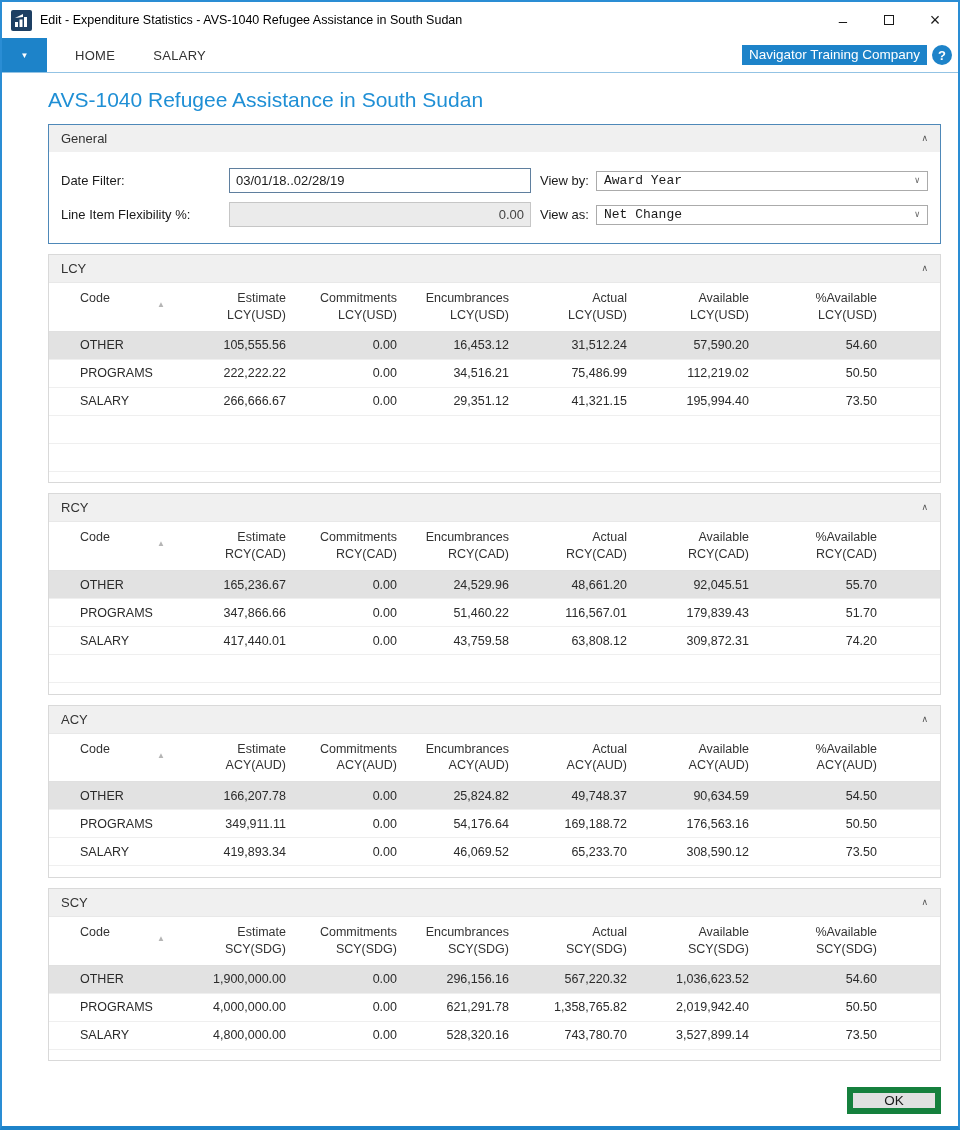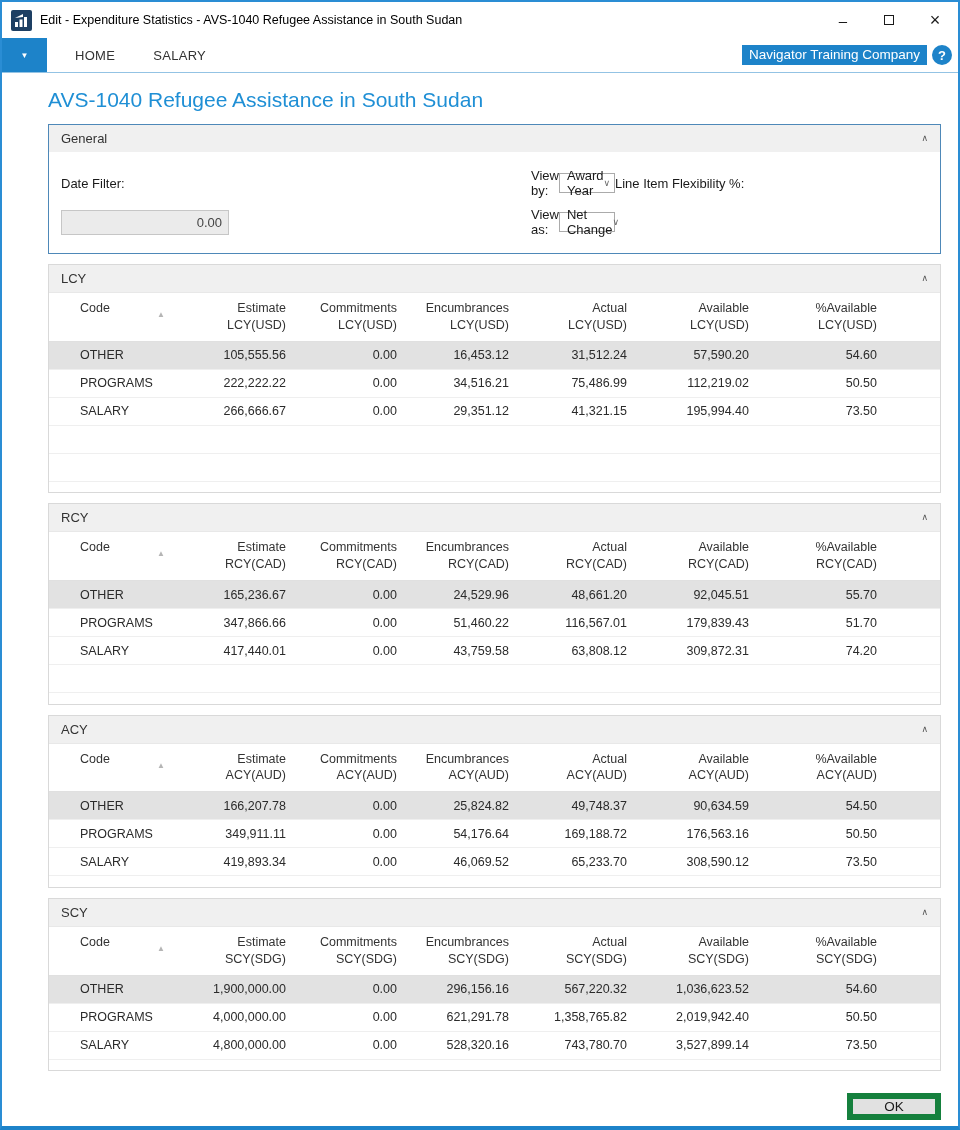--- a/index.html
+++ b/index.html
@@ -93,21 +93,21 @@
   .text-input{
     height:25px;border:1px solid #5f7f9e;background:#fff;
     font-size:13px;color:#1a1a1a;padding:0 6px;width:100%;
     font-family:inherit;
   }
   .text-input.disabled{
     background:#ebebeb;border:1px solid #c6c6c6;text-align:right;color:#444;
   }
   .dropdown{
     height:20px;border:1px solid #ababab;background:#fff;
-    display:flex;align-items:center;padding:0 7px;width:100%;
+    display:flex;align-items:center;padding:0 7px;width:100%;font-family:Liberation Mono, monospace;
   }
   .dropdown-value{font-size:13px;color:#1a1a1a;flex:1;}
   .dropdown-chevron{font-size:9px;color:#666;}
   
   table.grid{width:100%;border-collapse:collapse;table-layout:fixed;border-top:1px solid #e8e8e8;}
   col.c-code{width:150px;}
   col.c-est{width:97px;}
   col.c-com{width:111px;}
   col.c-enc{width:112px;}
   col.c-act{width:118px;}
@@ -191,20 +191,21 @@
 
     <h1 class="page-title">AVS-1040 Refugee Assistance in South Sudan</h1>
 
     <div class="fasttab focused">
       <div class="fasttab-header">
         <span>General</span>
         <span class="chevron">∧</span>
       </div>
       <div class="general-body">
         <label class="field-label">Date Filter:</label>
+        <input class="text-input" value="03/01/18..02/28/19" style="">
         <span></span>
         <label class="field-label">View by:</label>
         <div class="dropdown">
           <span class="dropdown-value">Award Year</span>
           <span class="dropdown-chevron">∨</span>
         </div>
 
         <label class="field-label">Line Item Flexibility %:</label>
         <input class="text-input disabled" readonly="" value="0.00" style="">
         <span></span>

